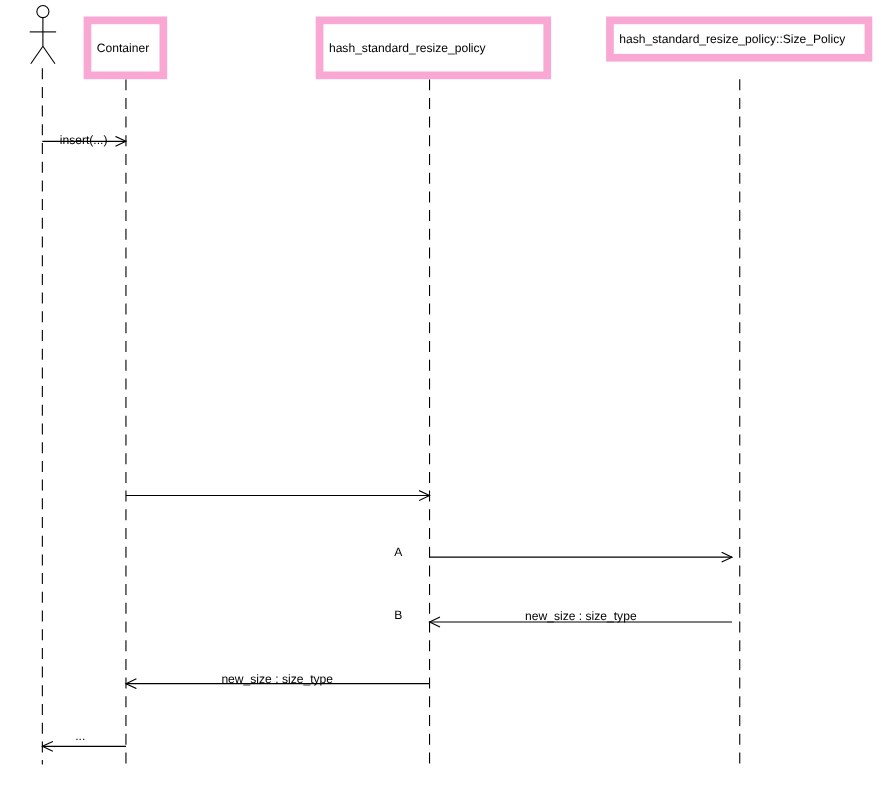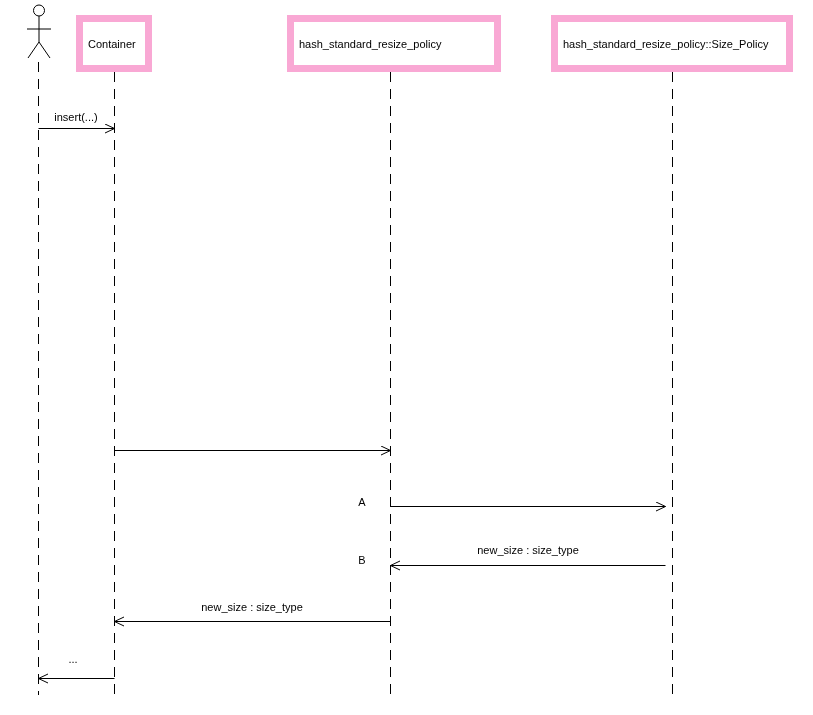--- a/index.html
+++ b/index.html
@@ -33,20 +33,21 @@
     white-space: nowrap;
     overflow: hidden;
   }
   .msg-label {
     position: absolute;
     font-size: 11px;
     text-align: center;
     white-space: nowrap;
     line-height: 14px;
     height: 14px;
+    margin-top: 11px;
   }
   .marker-label {
     position: absolute;
     font-size: 11px;
     text-align: center;
     line-height: 14px;
     height: 14px;
     width: 20px;
   }
 </style>
@@ -86,21 +87,21 @@
       <line x1="114.5" y1="678.5" x2="38.5" y2="678.5" marker-end="url(#openArrow)"></line>
     </g>
   </svg>
 
   <div class="obj-box" style="left:76px; top:15px; width:76px; height:57px;">
     <span>Container</span>
   </div>
   <div class="obj-box" style="left:287px; top:15px; width:214px; height:57px;">
     <span>hash_standard_resize_policy</span>
   </div>
-  <div class="obj-box" style="left:551px; top:15px; width:242px; height:57px;">
+  <div class="obj-box" style="left:551px; top:15px; width:242px; height:41px;">
     <span>hash_standard_resize_policy::Size_Policy</span>
   </div>
 
   <div class="msg-label" style="left:38px; top:110px; width:76px;">insert(...)</div>
   <div class="msg-label" style="left:390px; top:543px; width:276px;">new_size : size_type</div>
   <div class="msg-label" style="left:114px; top:600px; width:276px;">new_size : size_type</div>
   <div class="msg-label" style="left:38px; top:652px; width:70px;">...</div>
 
   <div class="marker-label" style="left:352px; top:495px;">A</div>
   <div class="marker-label" style="left:352px; top:553px;">B</div>

